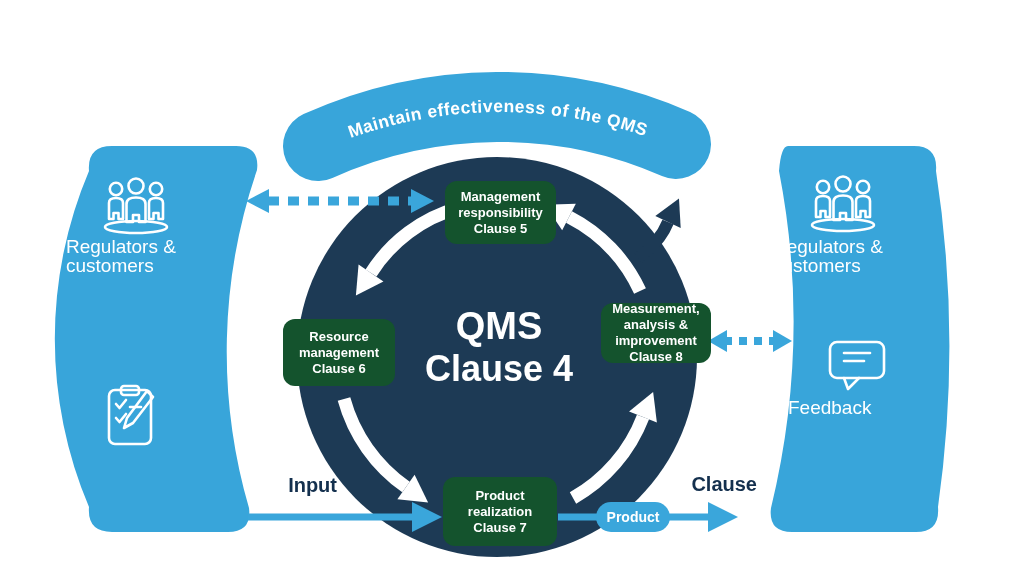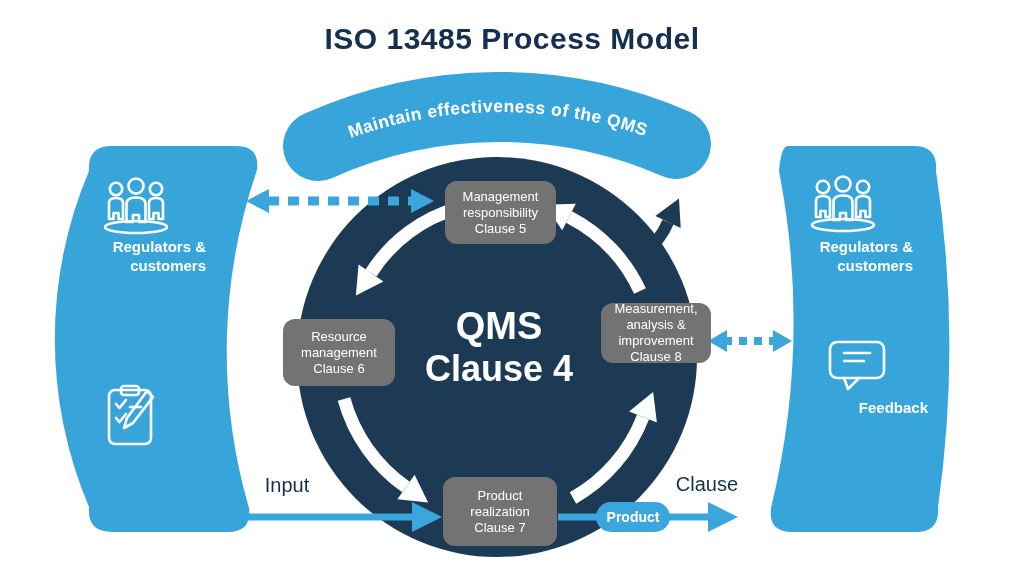--- a/index.html
+++ b/index.html
@@ -6,47 +6,46 @@
   .stage{
     position:relative;width:1024px;height:583px;background:#ffffff;
     font-family:"Liberation Sans",sans-serif;overflow:hidden;
   }
   .title{
     position:absolute;top:22px;left:0;width:100%;text-align:center;
     font-size:30px;font-weight:bold;color:#14304e;letter-spacing:.5px;
   }
   svg.layer{position:absolute;top:0;left:0;}
   .box{
-    position:absolute;background:#737373;border-radius:12px;color:#ffffff;
-    font-weight:normal;font-size:13px;line-height:16px;display:flex;
+    position:absolute;background:#14532d;border-radius:12px;color:#ffffff;
+    font-weight:bold;font-size:13px;line-height:16px;display:flex;
     align-items:center;justify-content:center;text-align:center;white-space:pre-line;
   }
   .center-label{
     position:absolute;left:349px;top:304px;width:300px;text-align:center;color:#ffffff;font-weight:bold;
   }
   .center-label .l1{font-size:38px;line-height:44px;}
   .center-label .l2{font-size:36px;line-height:42px;}
   .panel-label{
-    position:absolute;color:#ffffff;font-weight:bold;font-size:15px;line-height:19px;
-    text-align:right;white-space:pre-line;
+    position:absolute;color:#ffffff;font-weight:normal;font-size:19px;line-height:19px;
+    text-align:left;white-space:pre-line;
   }
   .flow-label{
-    position:absolute;color:#14304e;font-weight:normal;font-size:20px;text-align:center;width:100px;
+    position:absolute;color:#14304e;font-weight:bold;font-size:20px;text-align:right;width:100px;
   }
   .pill-label{
     position:absolute;left:596px;top:509px;width:74px;text-align:center;color:#fff;
     font-weight:bold;font-size:14px;
   }
 </style>
 </head>
 <body>
 
 <div class="stage">
 
-  <div class="title">ISO 13485 Process Model</div>
 
   <svg class="layer" width="1024" height="583" viewBox="0 0 1024 583">
     <defs>
       <path id="bandtext" d="M 314,153 A 444,444 0 0 1 682,151" fill="none"></path>
     </defs>
 
     <path d="M 112,146 L 236,146 Q 260,146 257,170 A 560,560 0 0 0 249,508 Q 252,532 228,532 L 112,532 Q 87,532 89,507 A 430,430 0 0 1 89,171 Q 87,146 112,146 Z" fill="#38a5da"></path>
     <path d="M 788,146 L 914,146 Q 938,146 936,171 A 1150,1150 0 0 1 938,507 Q 940,532 916,532 L 792,532 Q 768,532 771,508 A 790,790 0 0 0 779,171 Q 781,146 788,146 Z" fill="#38a5da"></path>
 
     <circle cx="497" cy="357" r="200" fill="#1d3a55"></circle>

